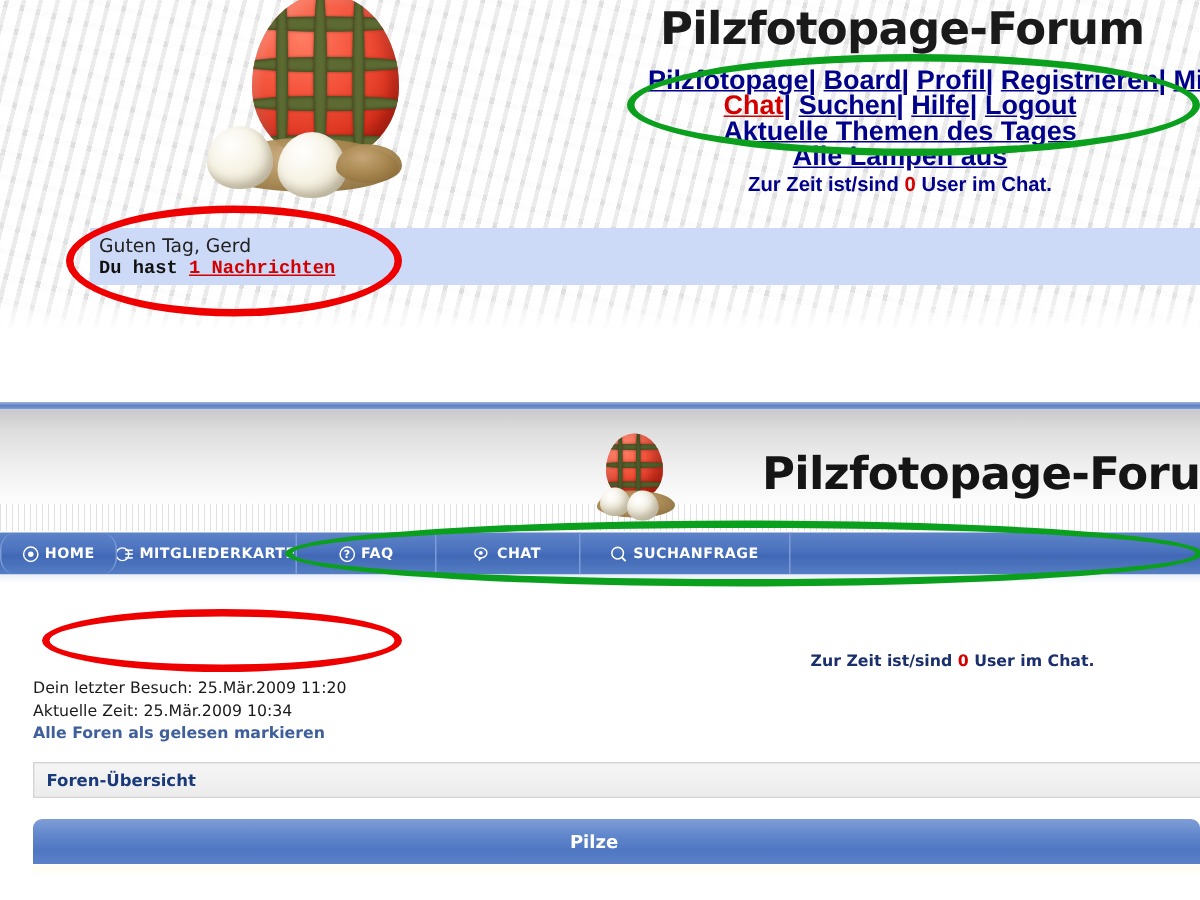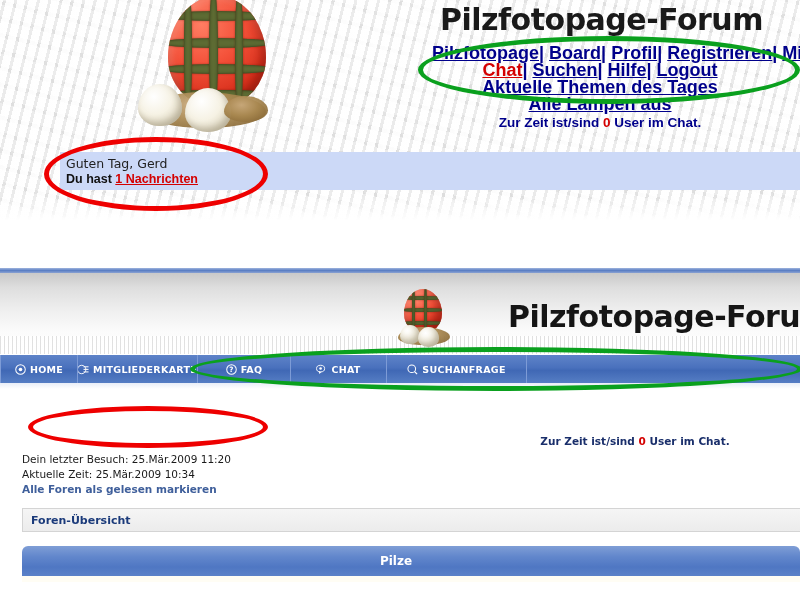--- a/index.html
+++ b/index.html
@@ -89,21 +89,21 @@
     position:absolute; left:60px; top:152px; width:740px; height:38px;
     background:#ccd9f7;
   }
   #greet-line1{
     position:absolute; left:6px; top:4px;
     font-size:12.5px; color:#222; font-family:"DejaVu Sans", sans-serif;text-align:right;
   }
   #greet-line2{
     position:absolute; left:6px; top:20px;
     font-size:12.5px; font-weight:bold; color:#111;
-    font-family:Liberation Sans, sans-serif;
+    font-family:Liberation Mono, monospace;
     text-align:right;
   }
   #greet-line2 a{ color:#d40000; text-decoration:underline; font-weight:bold; }
 
   
   #bottom-section{
     position:absolute; left:0; top:268px; width:800px; height:332px;
     background:#ffffff; overflow:hidden;
   }
   #blue-topline{
@@ -134,21 +134,21 @@
     display:flex; align-items:stretch;
   }
   .nav-item{
     display:flex; align-items:center; justify-content:center;
     gap:4px; color:#ffffff; font-size:9.5px; font-weight:bold;
     letter-spacing:.3px; white-space:nowrap;
     border-right:1px solid #7d9bd6;
     font-family:"DejaVu Sans", sans-serif;
     padding:0 6px;
   }
-  .nav-item:first-child{ border-left:1px solid #7d9bd6; }
+  .nav-item:first-child{ border-left:1px solid #7d9bd6;border-radius:11px; }
   .nav-ico{ width:11px; height:11px; flex:0 0 11px; display:block; }
 
   #navbar-under{
     position:absolute; left:0; top:383px; width:800px; height:6px;
     background:linear-gradient(#e9eef8,#ffffff);
   }
 
   
   #visit-info{
     position:absolute; left:22px; top:452px;

